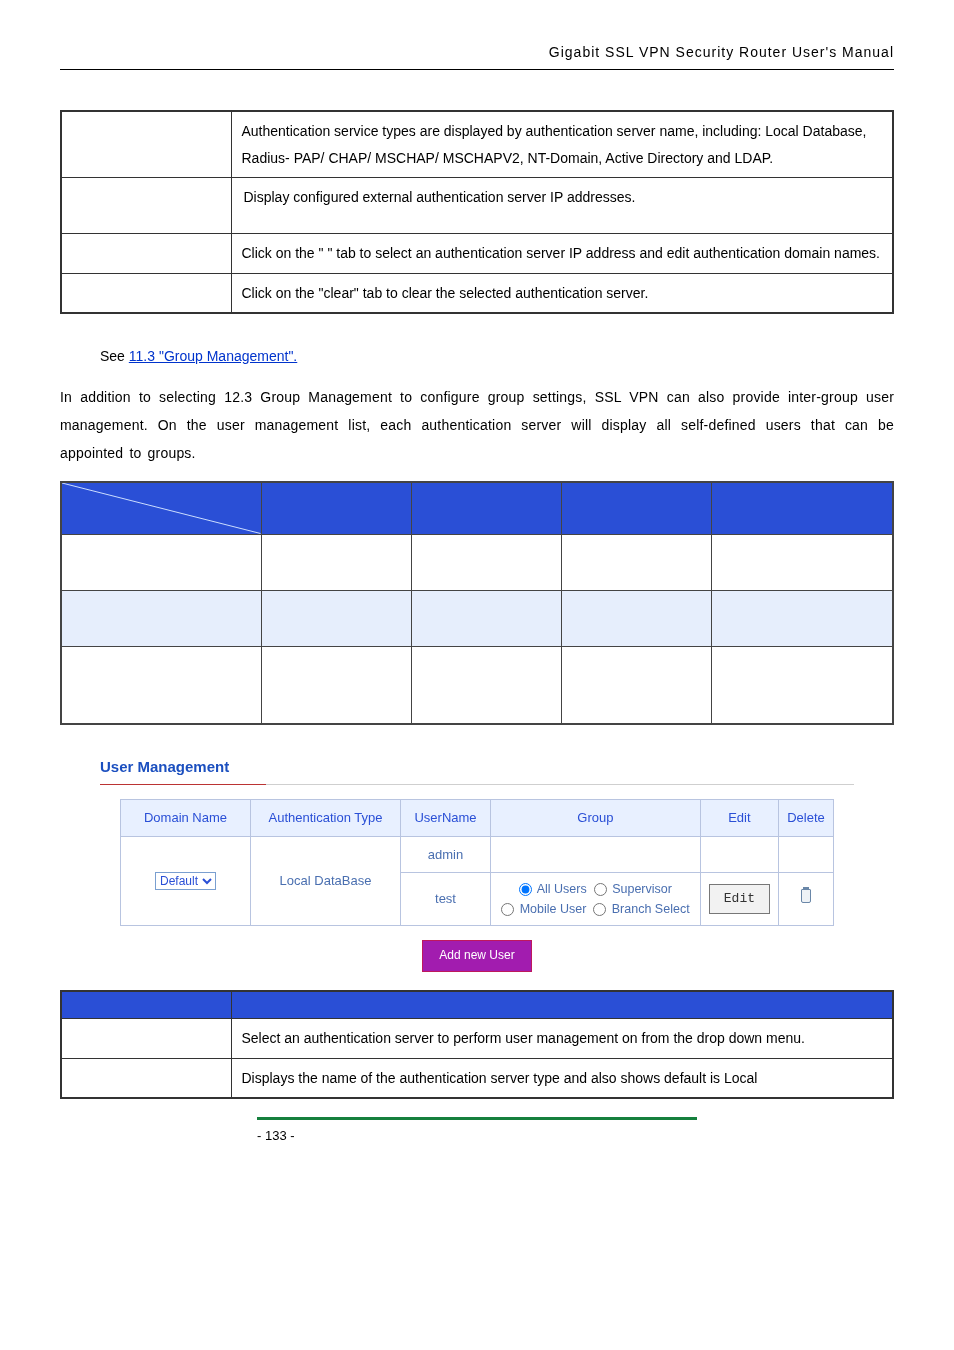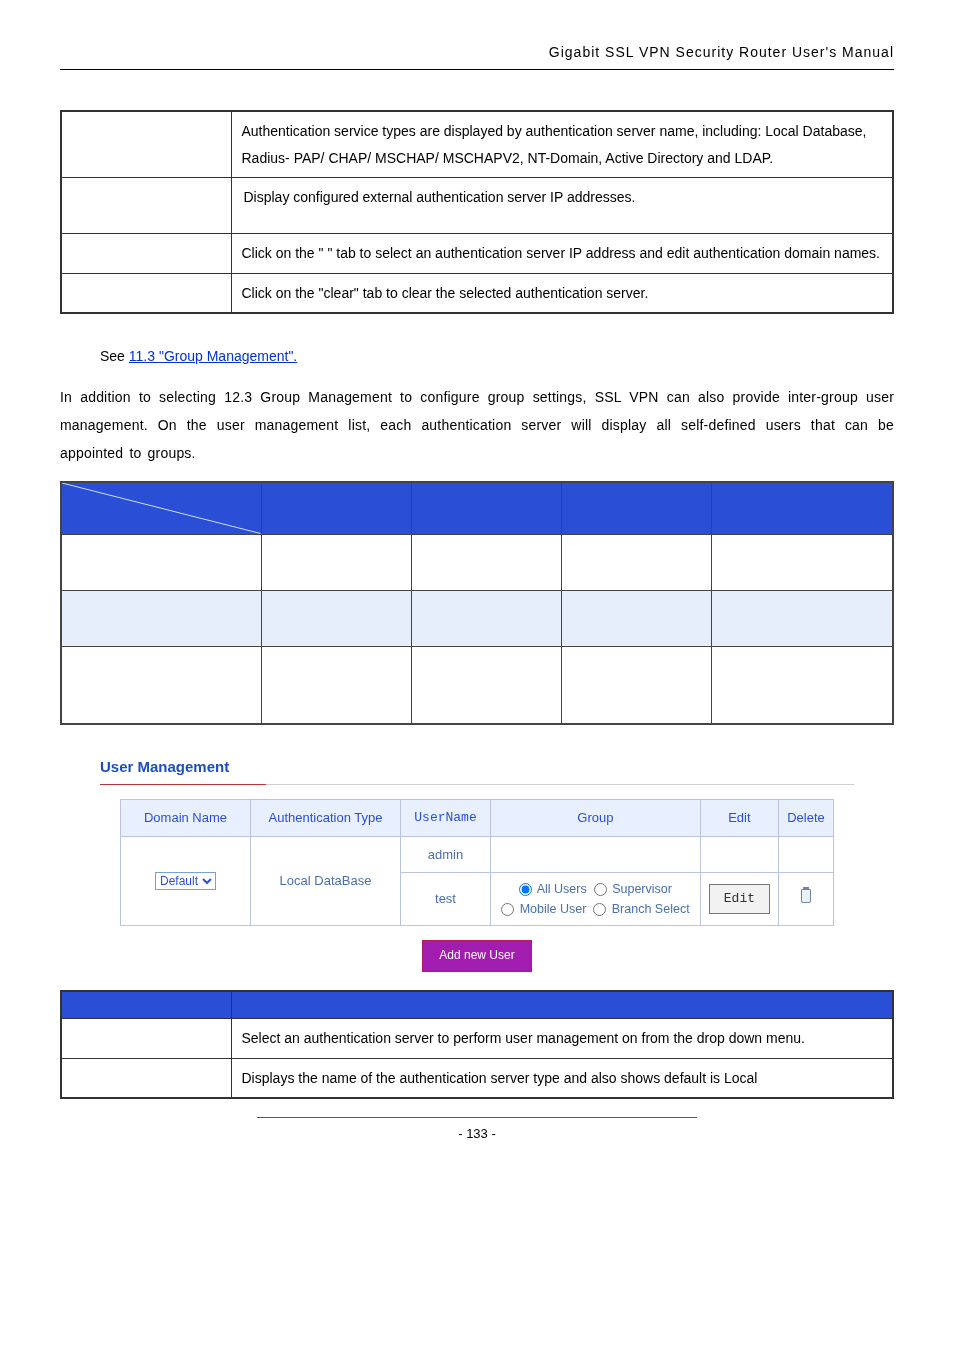--- a/index.html
+++ b/index.html
@@ -191,24 +191,23 @@
   }
   .desc-table2 td {
     border: 1px solid #333;
     padding: 6px 10px;
     font-size: 14px;
     line-height: 1.9;
     vertical-align: top;
   }
   .desc-table2 td.left { width: 170px; }
   .footer {
-    text-align: center;
     font-size: 13px;
     margin-top: 18px;
-    border-top: 1px solid #15803d;
+    border-top: 3px solid #15803d;
     padding-top: 4px;
     width: 440px;
     margin-left: auto;
     margin-right: auto;
   }
 </style>
 </head>
 <body>
 
 <div class="page">
@@ -283,21 +282,21 @@
 
   <div class="um-heading">User Management</div>
   <div class="um-rule"></div>
 
   <div class="um-wrap">
     <table class="um-table">
       <thead>
         <tr>
           <th style="width:130px;">Domain Name</th>
           <th style="width:150px;">Authentication Type</th>
-          <th style="width:90px;font-family:Liberation Mono, monospace;">UserName</th>
+          <th style="width:90px;">UserName</th>
           <th>Group</th>
           <th style="width:60px;">Edit</th>
           <th style="width:55px;">Delete</th>
         </tr>
       </thead>
       <tbody>
         <tr>
           <td rowspan="2">
             <select>
               <option>Default</option>

